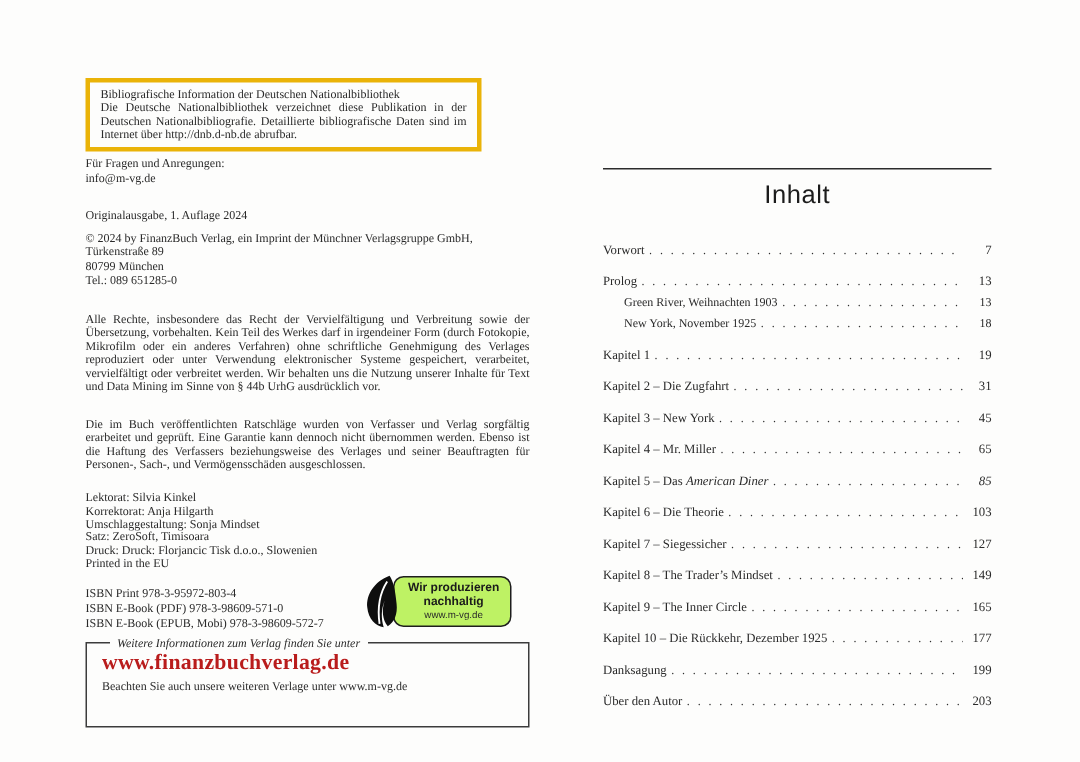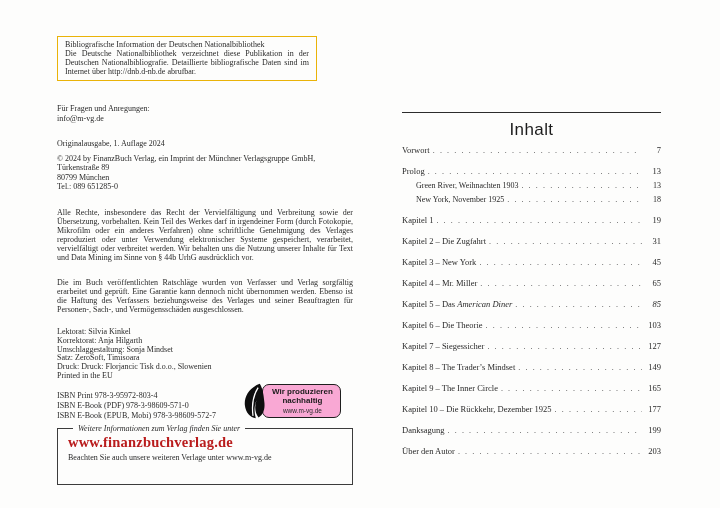--- a/index.html
+++ b/index.html
@@ -9,36 +9,36 @@
     font-family:"Liberation Serif","DejaVu Serif",serif;
     -webkit-font-smoothing:antialiased;
   }
   .page { position:absolute; top:0; height:508px; }
   #left-page  { left:57px;  width:296px; }
   #right-page { left:402px; width:259px; }
   .abs { position:absolute; left:0; }
 
   
   .dnb-box {
-    top:36px; width:244px; border:1px solid #eab308;
+    top:52px; width:244px; border:3px solid #eab308;
     padding:3px 7px 4px; font-size:8px; line-height:9px; text-align:justify;
   }
   .dnb-box .first { text-align:left; }
   .contact   { top:104px; font-size:8px; line-height:9.5px; }
   .edition   { top:139px; font-size:8px; line-height:9.5px; }
   .publisher { top:154px; font-size:8px; line-height:9.3px; }
   .rights    { top:209px; width:296px; font-size:8px; line-height:8.9px; text-align:justify; }
   .disclaimer{ top:279px; width:296px; font-size:8px; line-height:8.9px; text-align:justify; }
   .credits   { top:328px; font-size:8px; line-height:8.8px; }
   .isbns     { top:391px; font-size:8px; line-height:9.8px; }
 
   .eco-badge { top:383px; left:186px; display:flex; align-items:center; }
   .eco-badge svg { margin-right:-5px; position:relative; z-index:1; }
   .eco-box {
-    border:1.5px solid #1e1e1e; border-radius:7px; background:#f9a8d4;
+    border:1.5px solid #1e1e1e; border-radius:7px; background:#bef264;
     padding:2px 7px 3px 9px; text-align:center;
     font-family:"Liberation Sans","DejaVu Sans",sans-serif;
   }
   .eco-line { font-weight:bold; font-size:8px; line-height:9px; color:#1b1b1b; }
   .eco-url  { font-size:6.5px; line-height:7px; margin-top:1.5px; color:#2a2a2a; }
 
   fieldset.pub-box {
     position:absolute; left:0; top:424px; width:274px; margin:0;
     border:1px solid #3c3c3c; padding:1px 10px 22px;
   }
@@ -50,21 +50,21 @@
 
   
   .toc-title {
     top:87px; width:100%; text-align:center;
     font-family:"Liberation Sans","DejaVu Sans",sans-serif;
     font-size:17px; line-height:20px; letter-spacing:0.4px; color:#1c1c1c;margin-top:33px;
   }
   .toc-rule { top:112px; width:100%; border-top:1.3px solid #2c2c2c; height:0; }
   .toc-list { top:146px; width:100%; }
   .toc-row  { display:flex; align-items:baseline; font-size:8.5px; line-height:9px; margin-top:12px; }
-  .toc-row:first-child { margin-top:0; }
+  .toc-row:first-child { margin-top:16px; }
   .toc-row.sub { margin-top:5px; padding-left:14px; font-size:8px; }
   .toc-label { white-space:nowrap; }
   .toc-leader {
     flex:1; overflow:hidden; white-space:nowrap; margin:0 3px;
     font-size:8px; letter-spacing:1.6px; color:#2e2e2e;
   }
   .toc-leader::after {
     content:". . . . . . . . . . . . . . . . . . . . . . . . . . . . . . . . . . . . . . . . . . . . . . . . . . . . . . . . . . . .";
   }
   .toc-page { min-width:16px; text-align:right; white-space:nowrap; }

